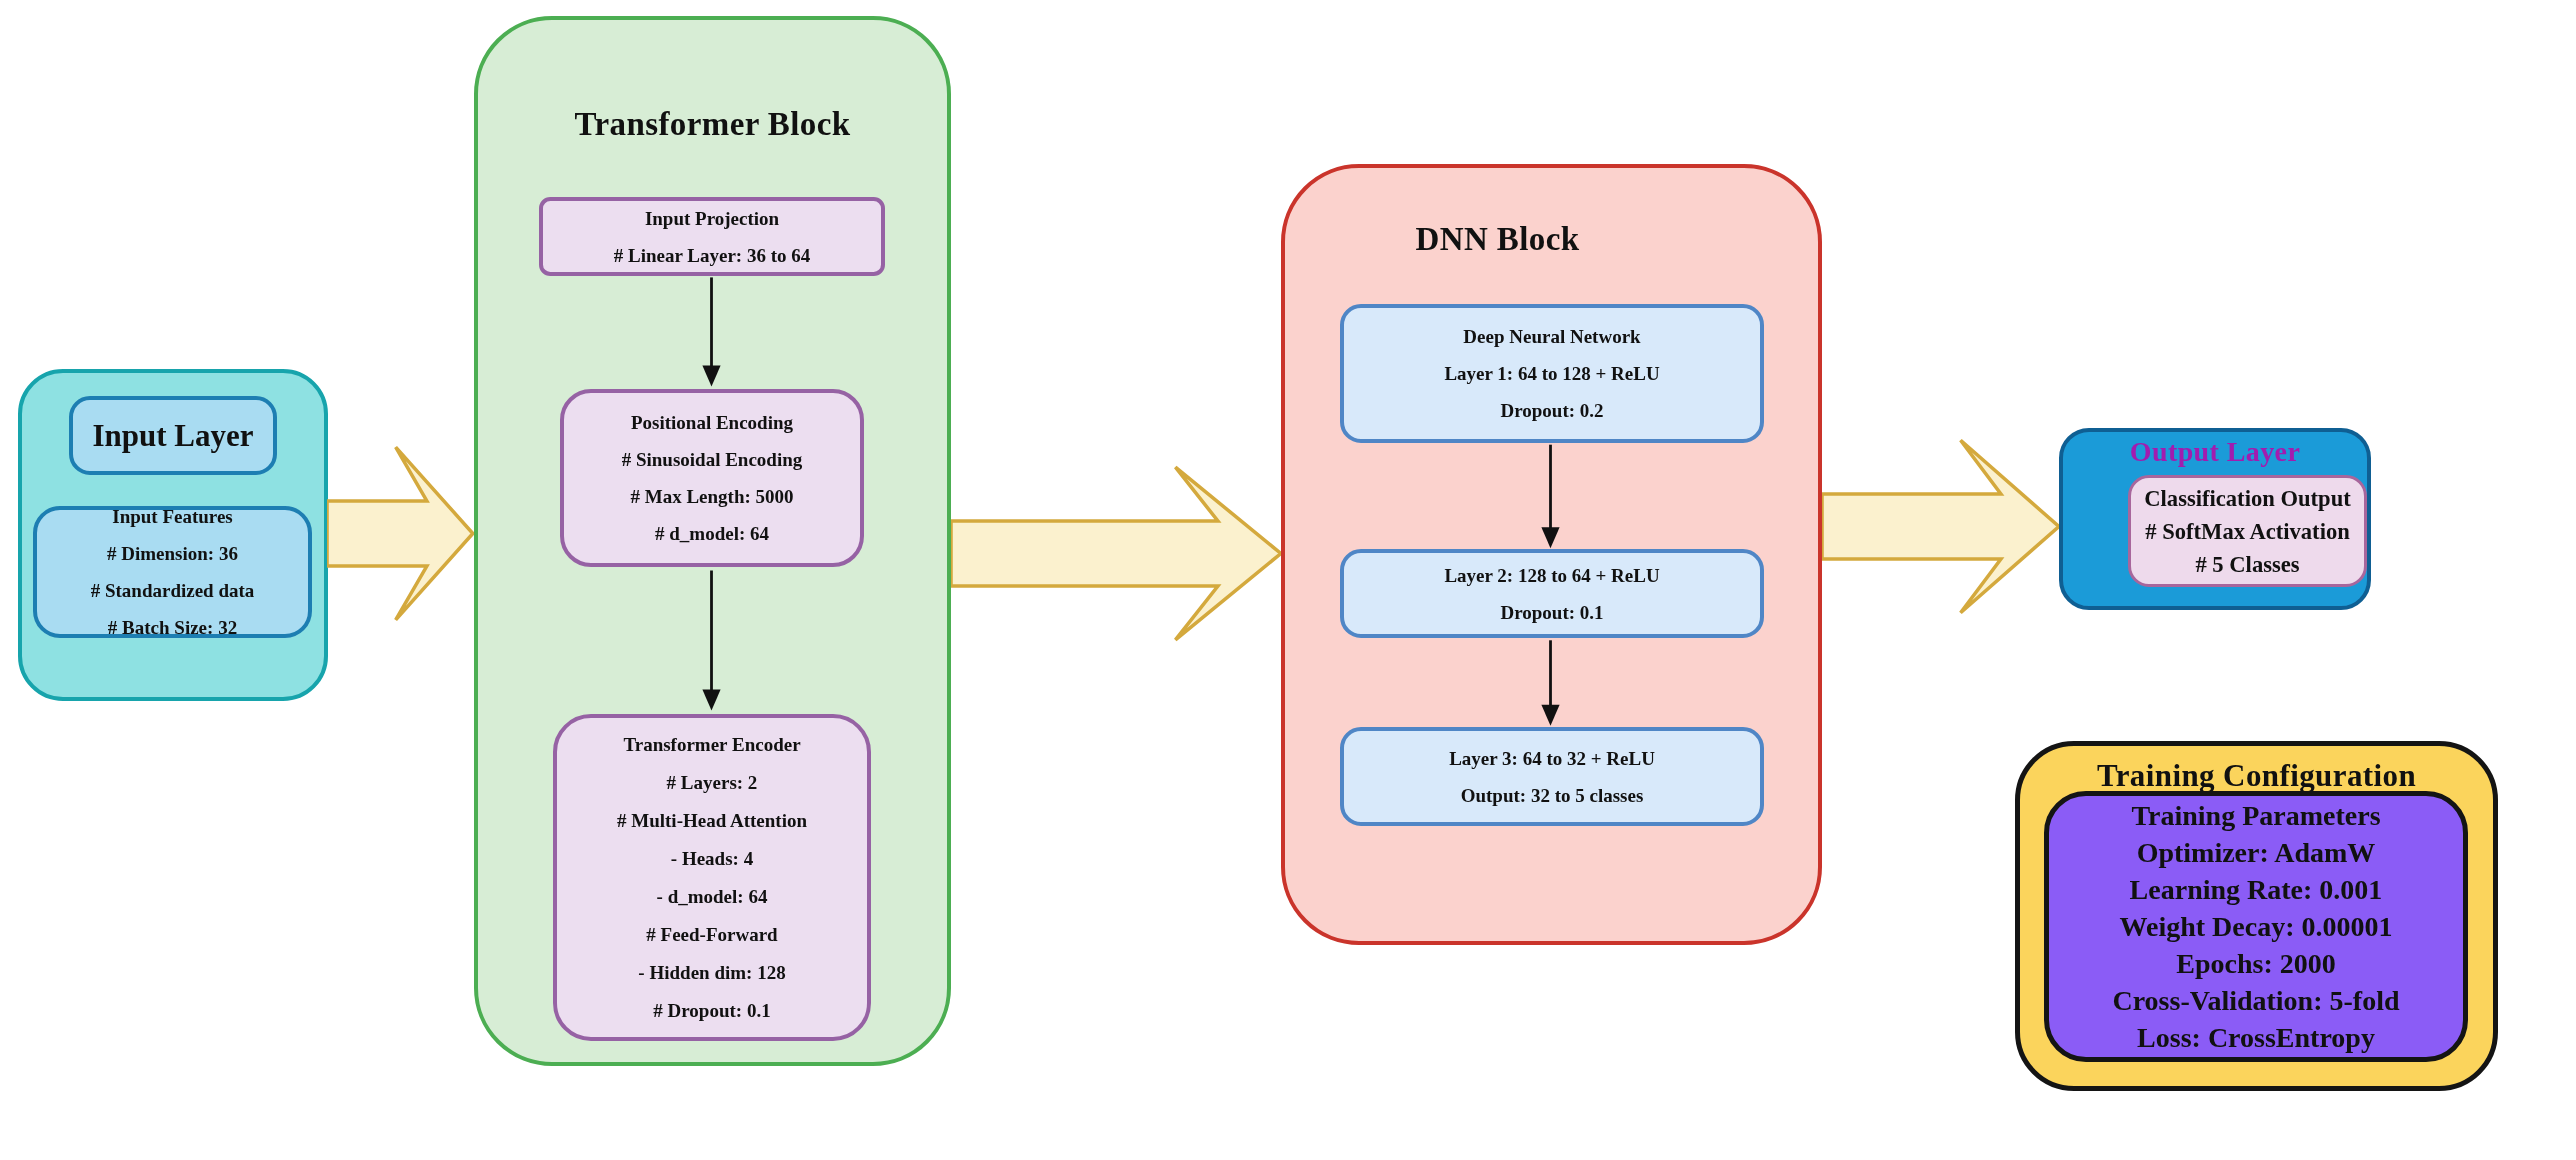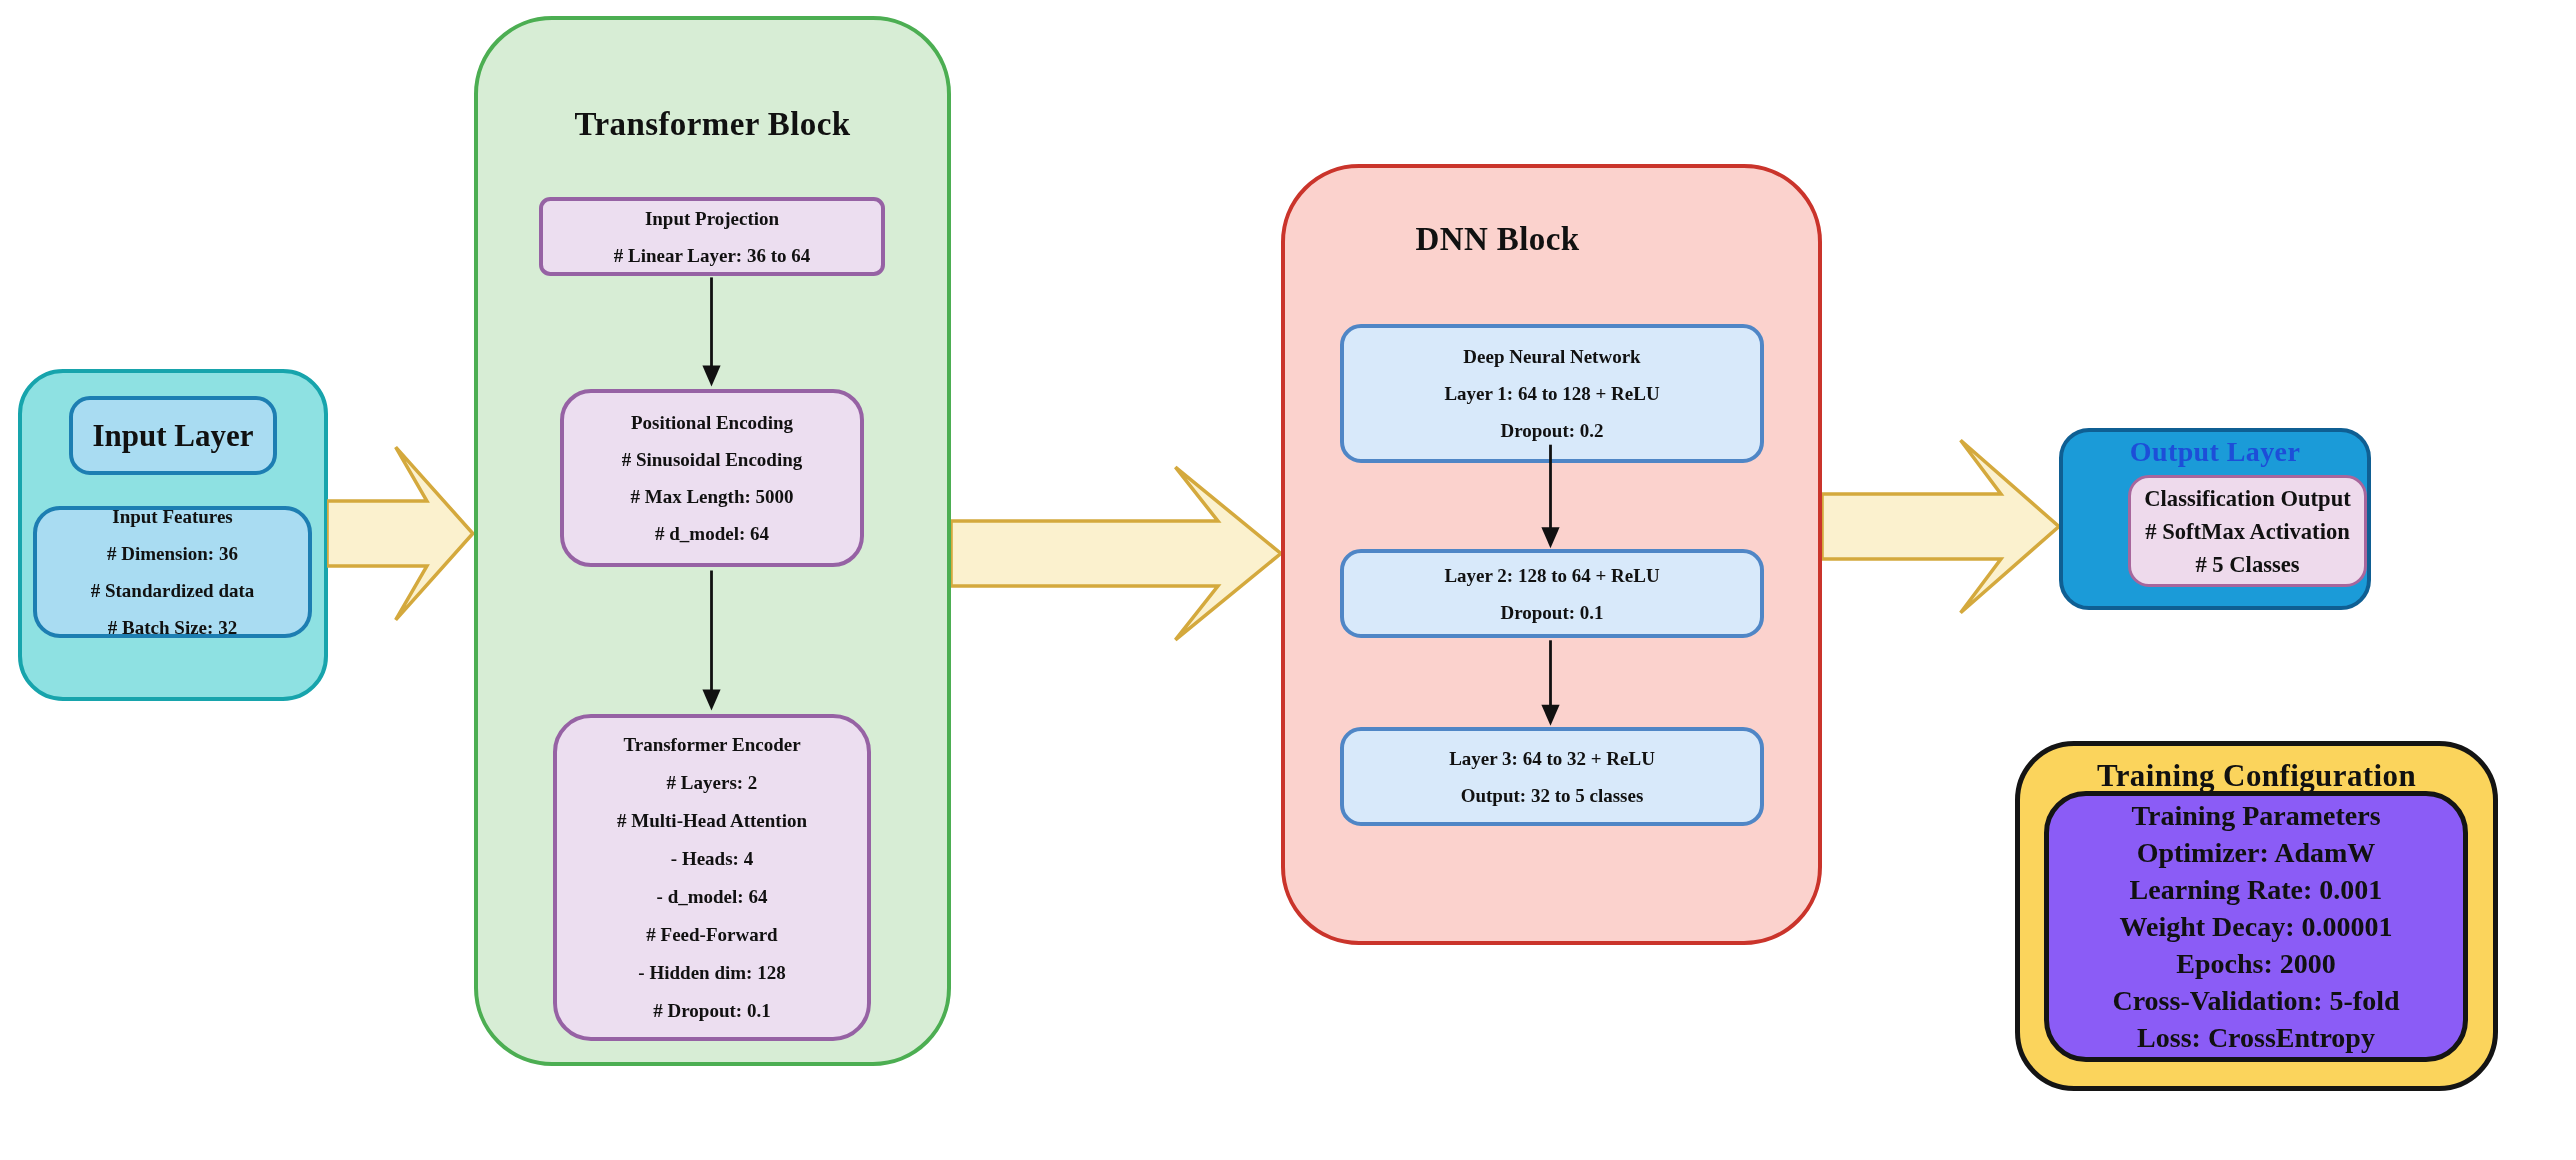--- a/index.html
+++ b/index.html
@@ -46,30 +46,30 @@
 
   
   .dnn-block{
     left:1281px;top:164px;width:541px;height:781px;border-radius:78px;
     background:var(--dnn-fill);border:4.2px solid var(--dnn-border);
   }
   .dnn-title{left:1281px;top:221px;width:433px;}
   .bluebox{
     background:var(--dnn-inner-fill);border:4.2px solid var(--dnn-inner-border);border-radius:21px;
   }
-  .dnn-box1{left:1340px;top:304px;width:424px;height:139px;margin-top:20px;}
+  .dnn-box1{left:1340px;top:304px;width:424px;height:139px;}
   .dnn-box2{left:1340px;top:549px;width:424px;height:89px;}
   .dnn-box3{left:1340px;top:727px;width:424px;height:99px;}
 
   
   .out-block{
     left:2059px;top:428px;width:312px;height:182px;border-radius:30px;
     background:var(--output-fill);border:4.2px solid var(--output-border);
   }
-  .out-title{left:2059px;top:436px;width:312px;font-size:28px;color:#1d4ed8;}
+  .out-title{left:2059px;top:436px;width:312px;font-size:28px;color:#a21caf;}
   .out-inner{
     left:2128px;top:475px;width:239px;height:112px;border-radius:21px;
     background:var(--output-inner-fill);border:3.5px solid var(--output-inner-border);
     font-size:22.6px;line-height:33px;
   }
 
   
   .train-block{
     left:2015px;top:741px;width:483px;height:350px;border-radius:59px;
     background:var(--training-fill);border:5px solid var(--training-border);

